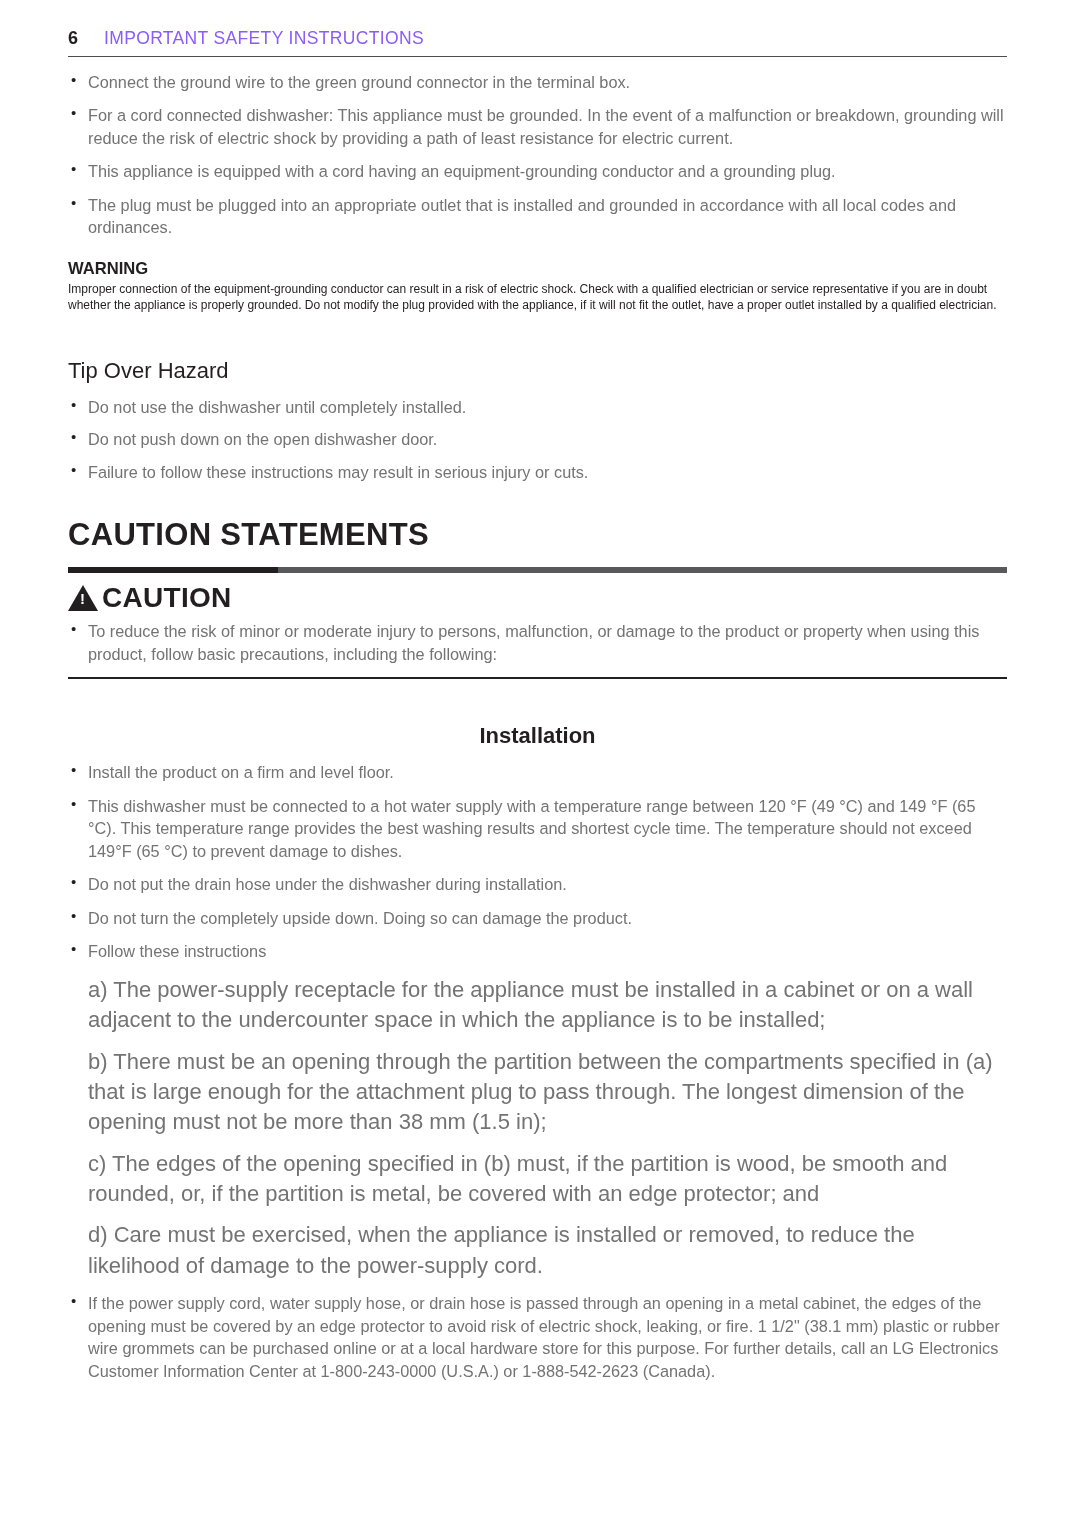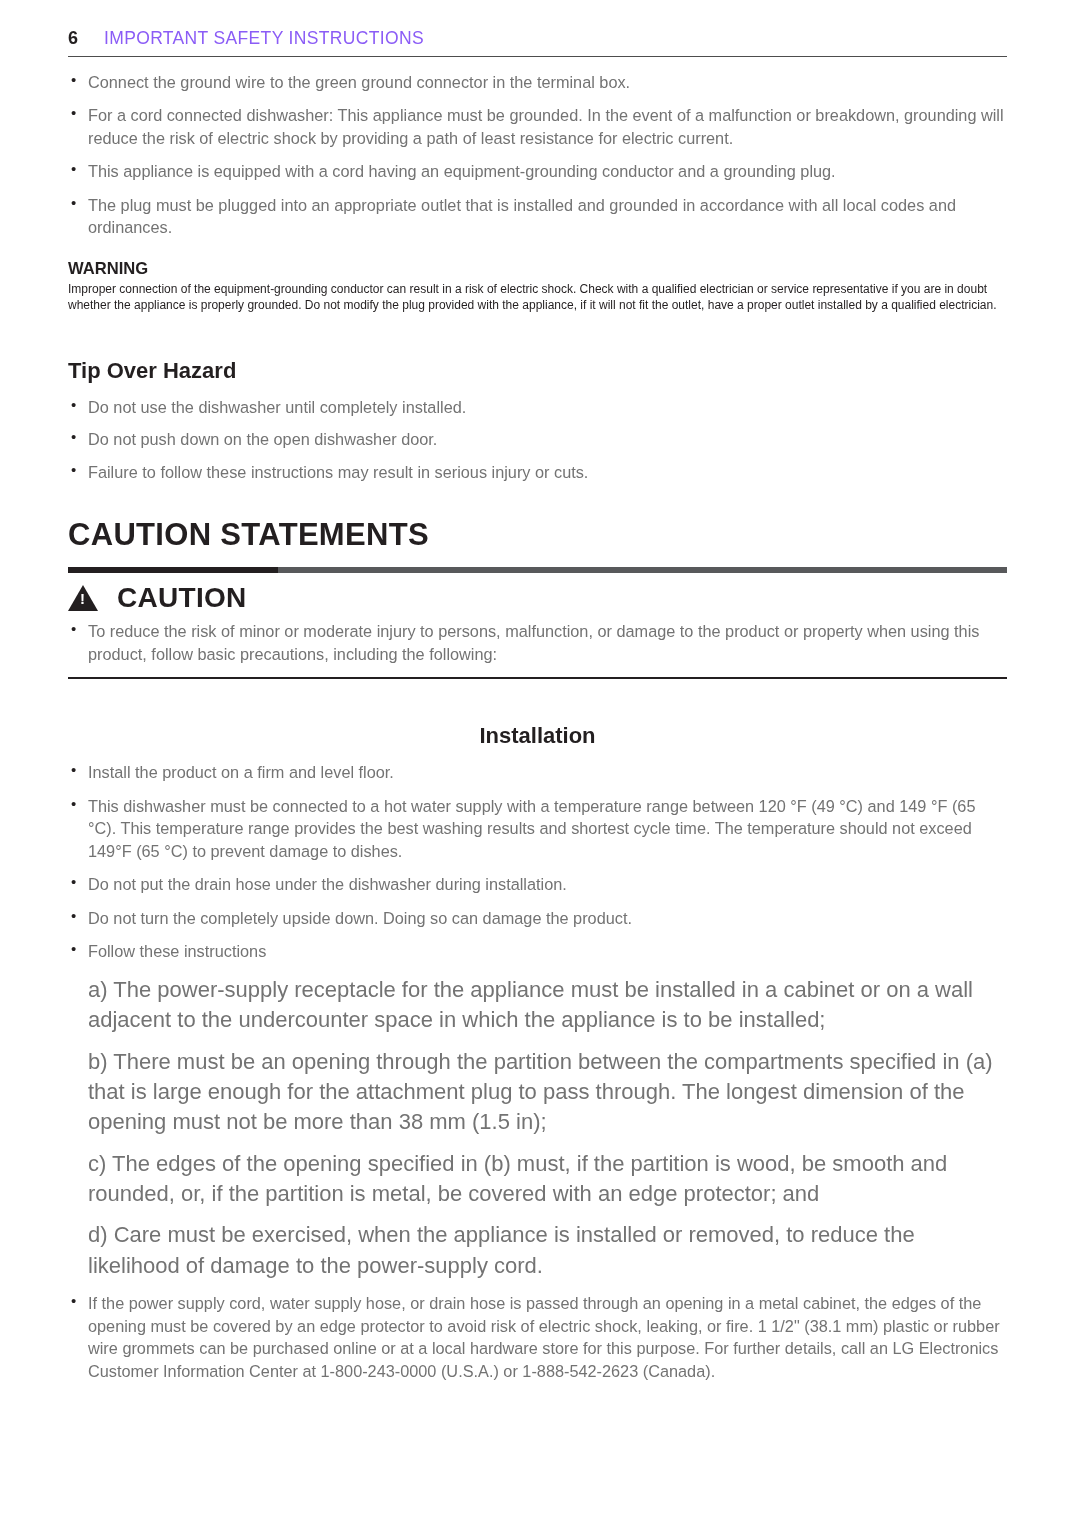--- a/index.html
+++ b/index.html
@@ -76,21 +76,21 @@
     font-weight: bold;
     margin-bottom: 2px;
   }
   .warning-body {
     font-size: 12px;
     line-height: 1.38;
   }
   
   .sub-heading {
     font-size: 22px;
-    font-weight: bold;
+    font-weight: normal;
     margin: 44px 0 12px 0;
   }
   .section-title {
     font-size: 31px;
     font-weight: bold;
     margin: 34px 0 14px 0;
     letter-spacing: 0.01em;
   }
   
   .caution-box {
@@ -105,21 +105,21 @@
     width: 210px;
     background: #231f20;
   }
   .caution-top-rule .right {
     flex: 1;
     background: #58595b;
   }
   .caution-head {
     display: flex;
     align-items: center;
-    gap: 19px;
+    gap: 4px;
     margin: 9px 0 6px 0;
   }
   .tri-icon {
     width: 0;
     height: 0;
     border-left: 15px solid transparent;
     border-right: 15px solid transparent;
     border-bottom: 26px solid #231f20;
     position: relative;
   }

